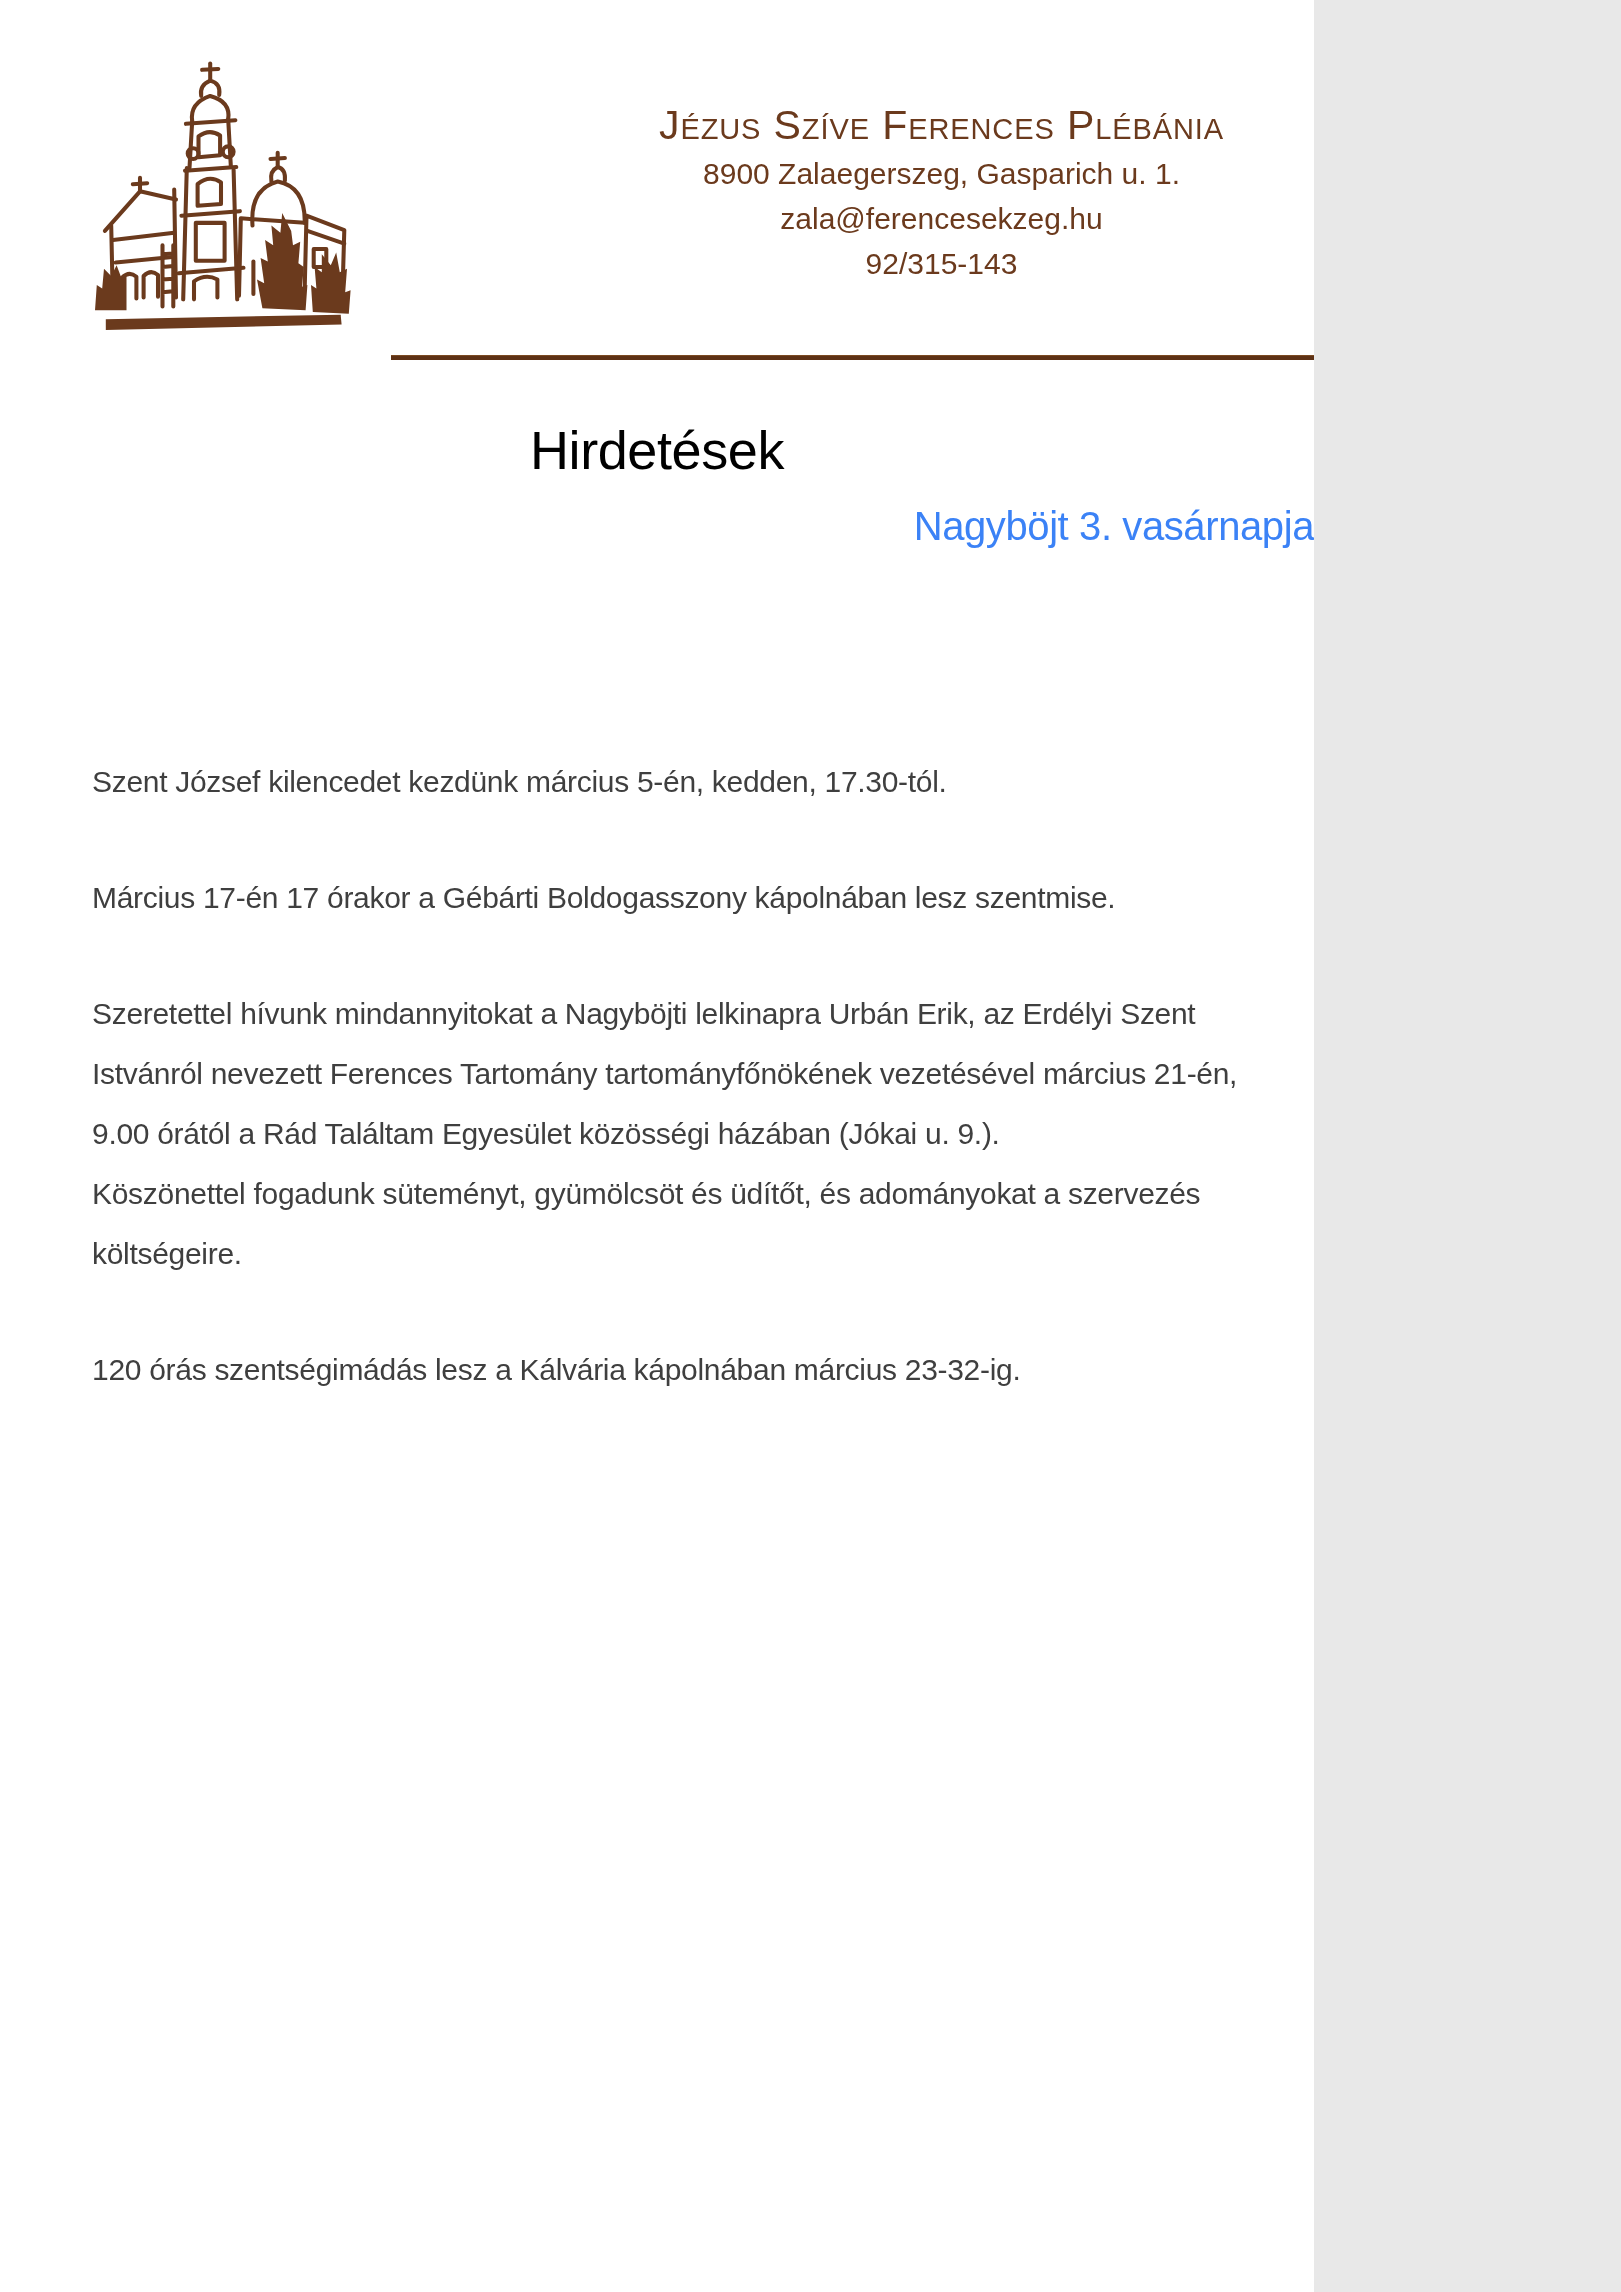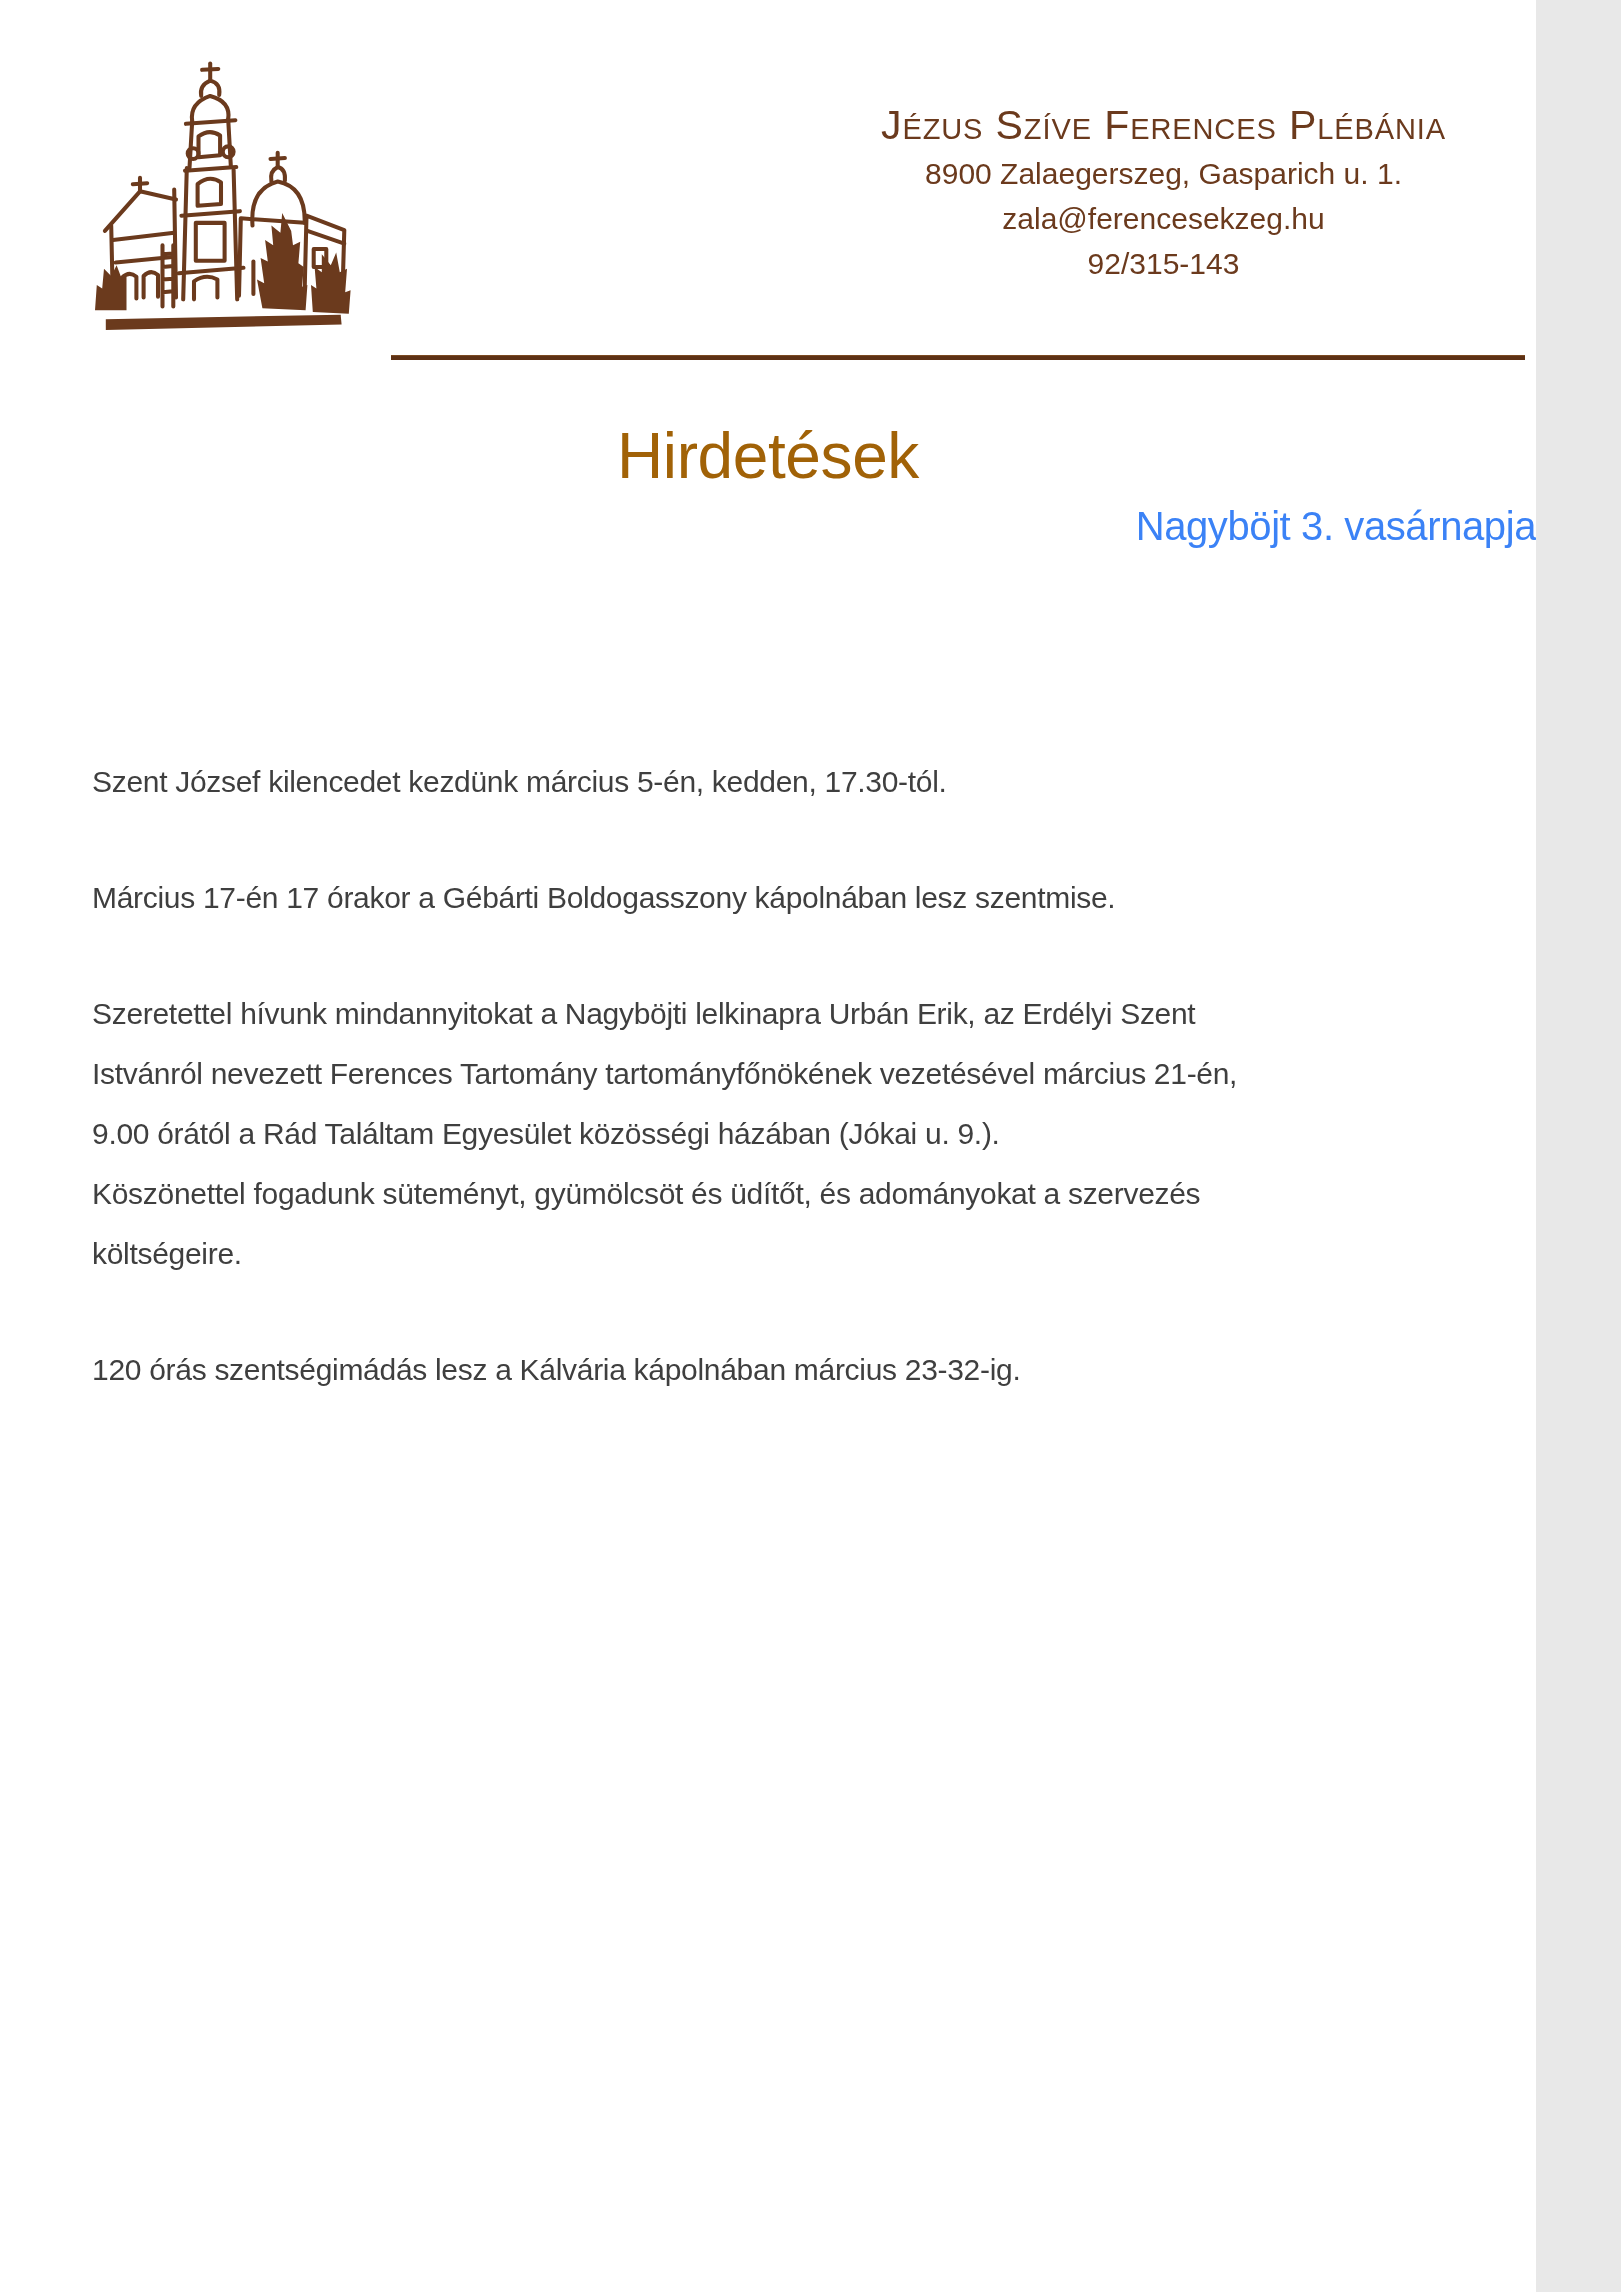--- a/index.html
+++ b/index.html
@@ -1,19 +1,19 @@
 <!DOCTYPE html>
 <html lang="hu" style="font-size:14.3px"><head>
 <meta charset="utf-8">
 <style>
   * { margin: 0; padding: 0; box-sizing: border-box; }
   html, body { background: #e8e8e8; }
   .page {
     position: relative;
-    width: 1536px;
+    width: 1314px;
     height: 2293px;
     background: #ffffff;
     overflow: hidden;
     font-family: "Liberation Sans", sans-serif;
   }
   
   .logo-wrap {
     position: absolute;
     left: 86px;
     top: 52px;
@@ -54,23 +54,23 @@
     background: #5d3115;
     border-top: 0.9px solid #7a4a22;
   }
   
   .doc-title {
     position: absolute;
     top: 419px;
     left: 0;
     width: 100%;
     text-align: center;
-    font-size: 64px;
+    font-size: 54px;
     font-weight: 300;
-    color: #a16207;
+    color: #000000;
     letter-spacing: -0.4px;
   }
   .doc-subtitle {
     position: absolute;
     top: 504px;
     left: 0;
     width: 100%;
     text-align: right;
     font-size: 40px;
     font-weight: 300;

